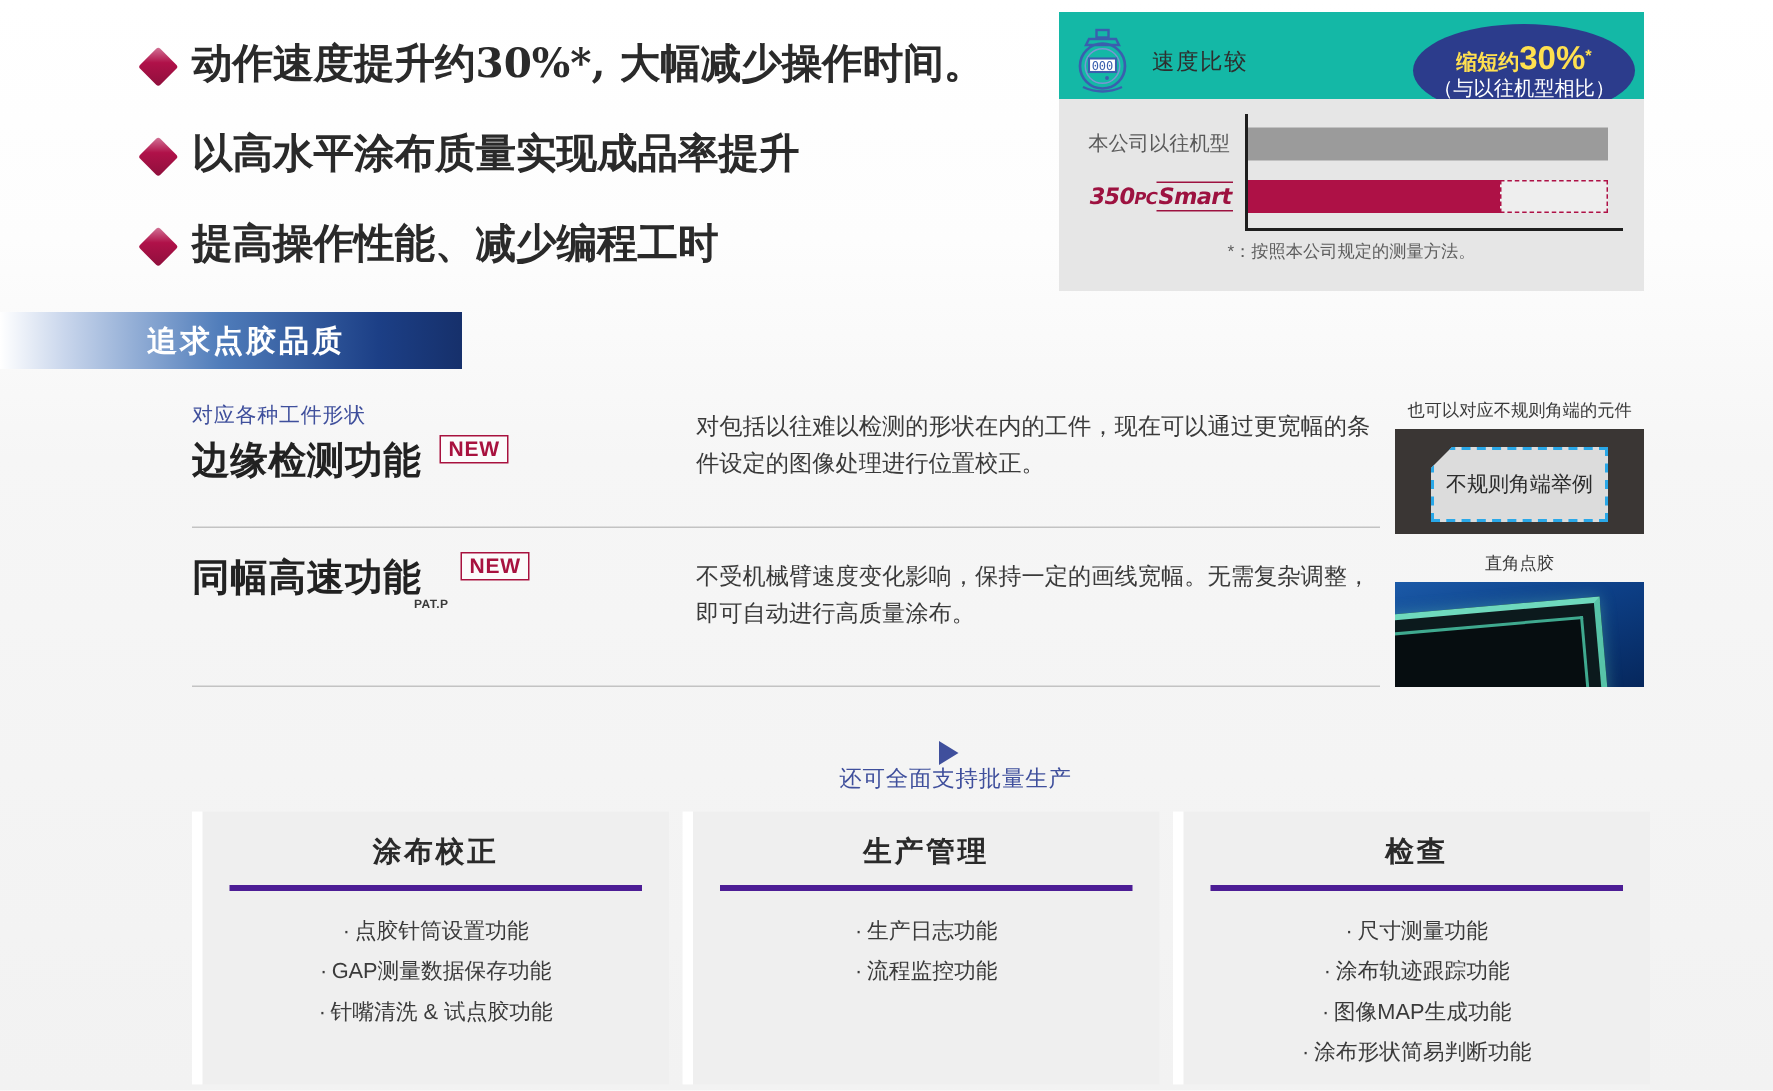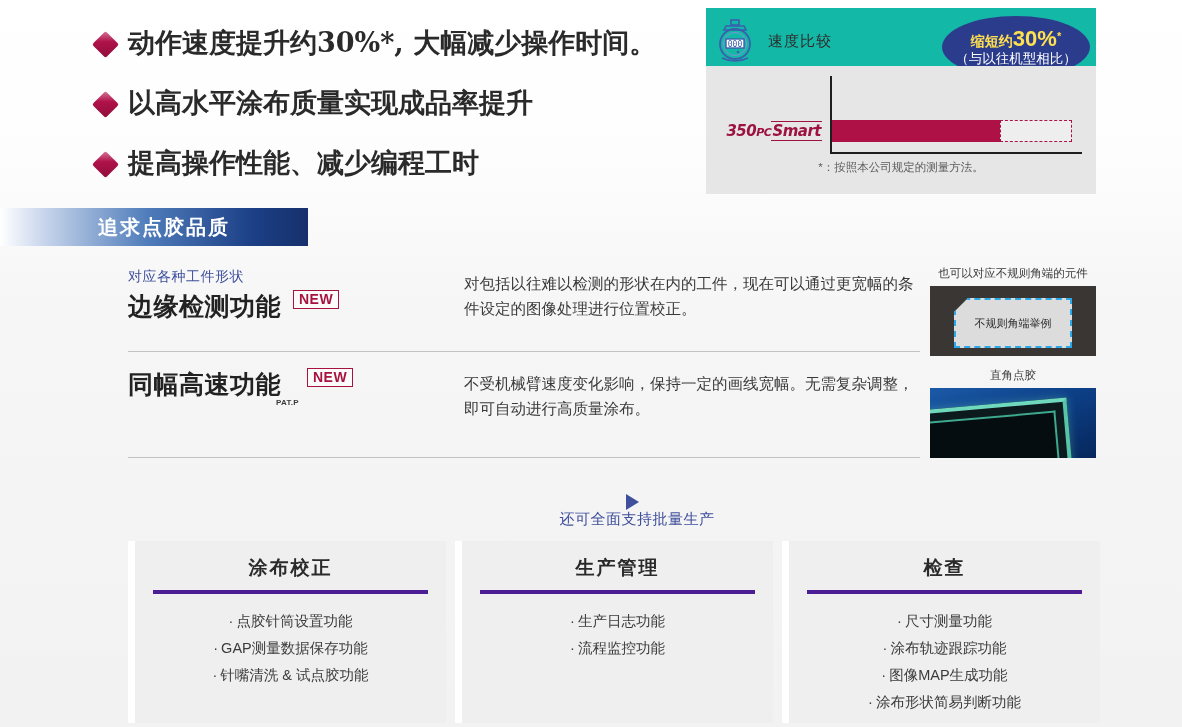--- a/index.html
+++ b/index.html
@@ -347,21 +347,21 @@
     width: 118px;
     height: 50px;
     background: #dcdcdc;
     border: 2px dashed #2aa8e8;
     clip-path: polygon(14px 0, 100% 0, 100% 100%, 0 100%, 0 14px);
     display: flex;
     align-items: center;
     justify-content: center;
   }
   .ir-label {
-    font-size: 11px;
+    font-size: 14px;
     color: #2c2c2c;
   }
 
   
   .thumb-photo {
     background: linear-gradient(160deg, #1b5aa8 0%, #0d3f86 45%, #06275c 100%);
   }
   .photo-panel {
     position: absolute;
     left: -10px;
@@ -484,20 +484,26 @@
         <span>缩短约</span><span class="big">30%</span><span class="star">*</span>
       </div>
       <div class="badge-l2">（与以往机型相比）</div>
     </div>
 
     <div class="chart-wrap">
       <div class="chart-grid">
         <div class="axis-v"></div>
         <div class="axis-h"></div>
 
+        <div class="bar-row r1">
+          <span class="bar-label">本公司以往机型</span>
+          <span class="bar-track">
+            <span class="bar-fill gray"></span>
+          </span>
+        </div>
 
         <div class="bar-row r2">
           <span class="logo-350"><span>350</span><span class="pc">PC</span><span class="smart">Smart</span></span>
           <span class="bar-track">
             <span class="bar-ghost"></span>
             <span class="bar-fill crimson"></span>
           </span>
         </div>
       </div>
       <div class="chart-note">*：按照本公司规定的测量方法。</div>

